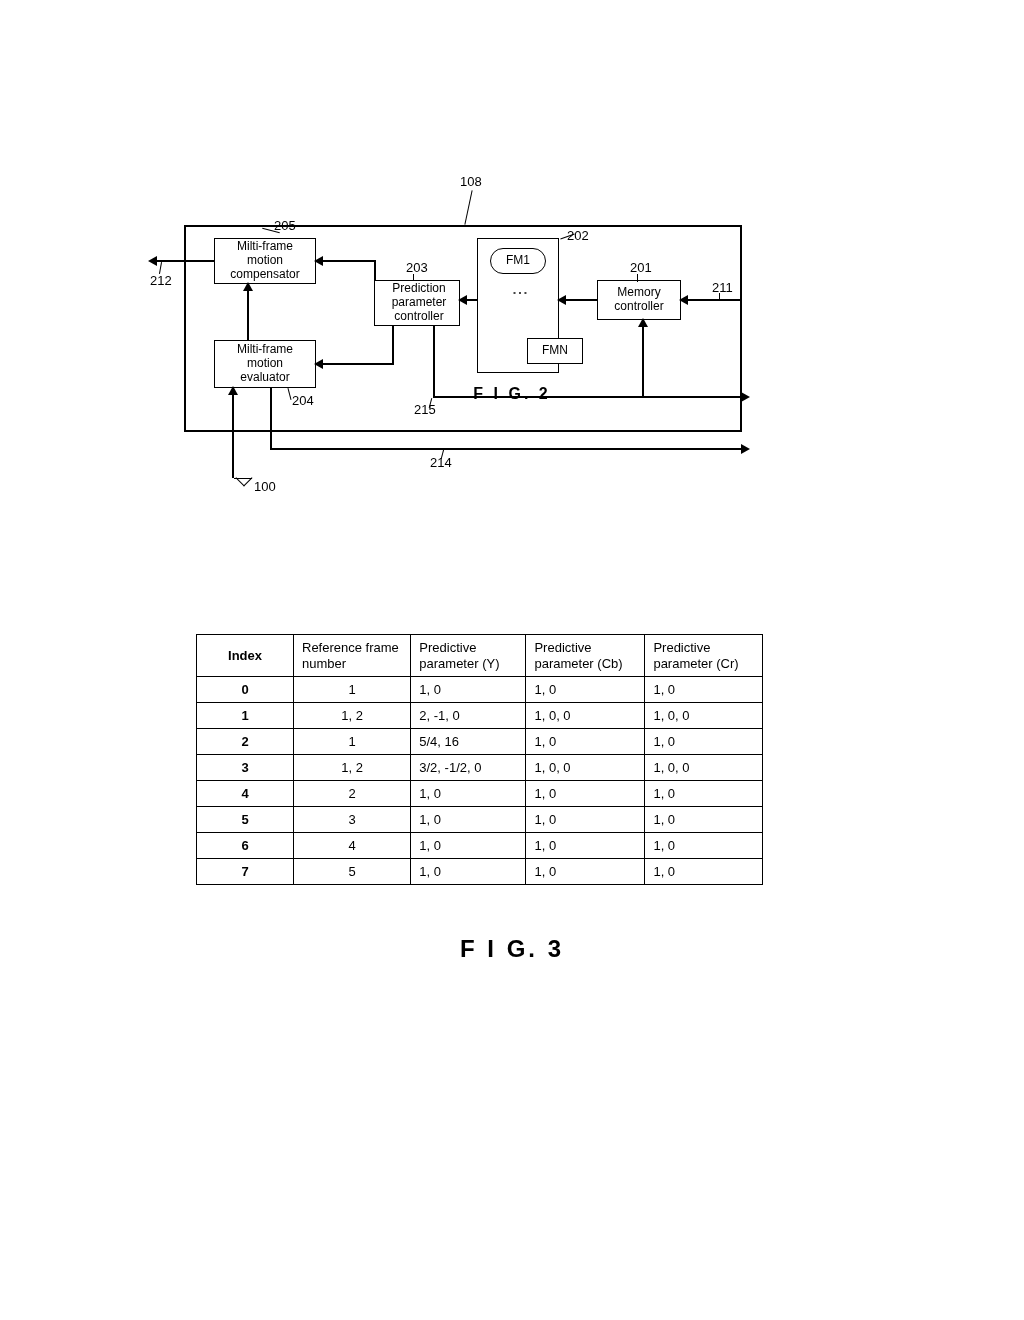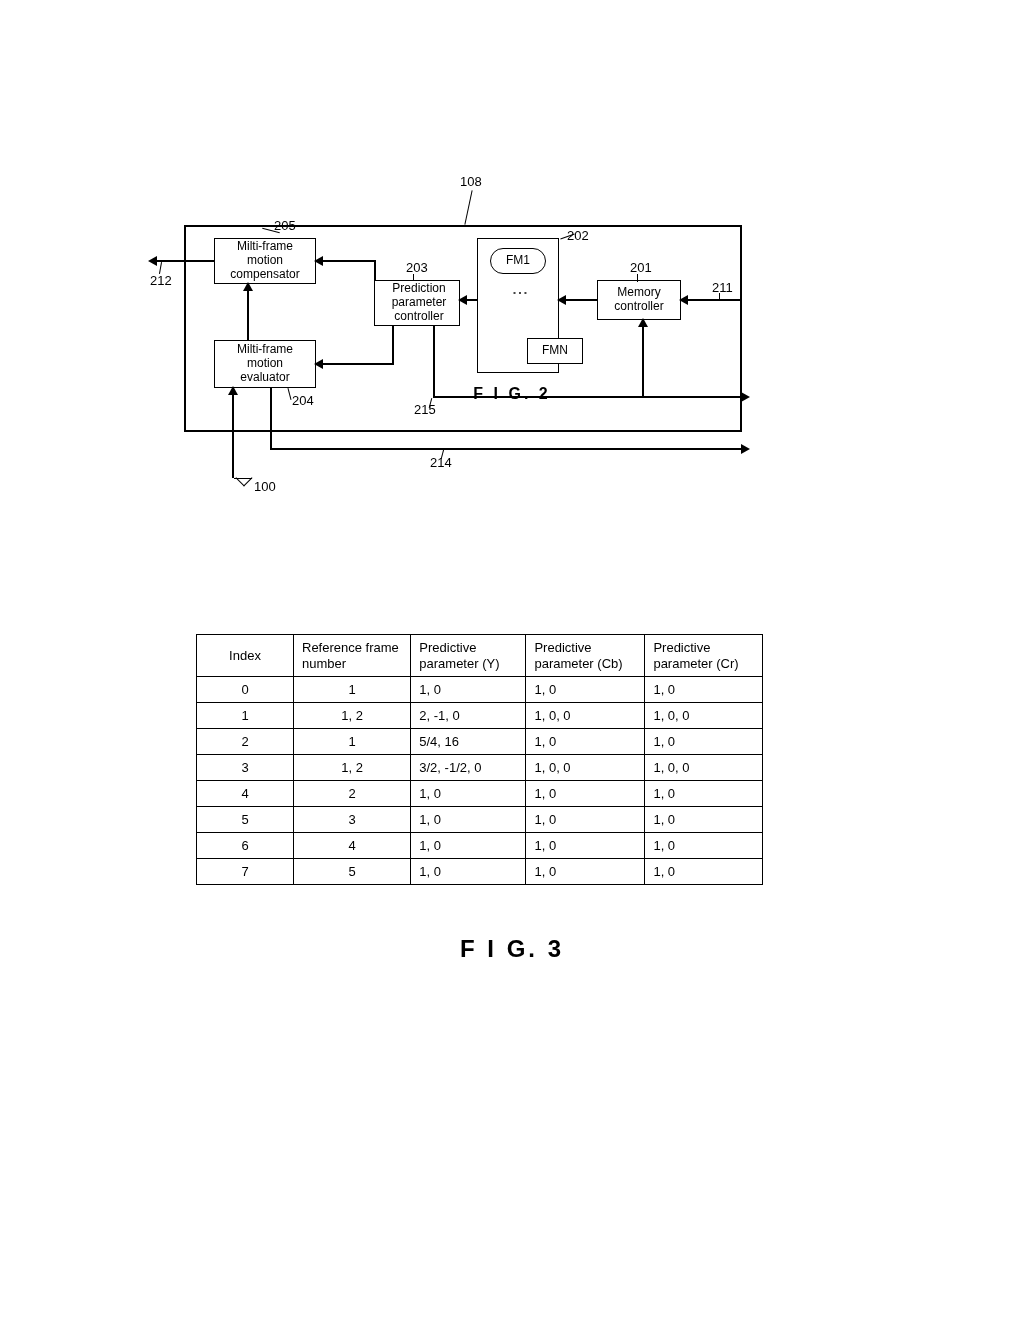--- a/index.html
+++ b/index.html
@@ -104,21 +104,21 @@
       border: 1.5px solid #000;
       padding: 5px 8px;
       font-size: 13px;
       text-align: left;
       vertical-align: middle;
     }
     table.fig3 th {
       font-weight: normal;
       line-height: 1.2;
     }
-    table.fig3 th:first-child, table.fig3 td:first-child { text-align: center; width: 80px;}
+    table.fig3 th:first-child, table.fig3 td:first-child { text-align: center; width: 80px; font-weight: bold;}
     table.fig3 td:nth-child(2) { text-align: center; }
     .v-dots { position:absolute; font-size:16px; writing-mode: vertical-rl;}
   </style>
 </head>
 <body>
 
 <div class="page">
 
   <div class="fig2-container">
 

